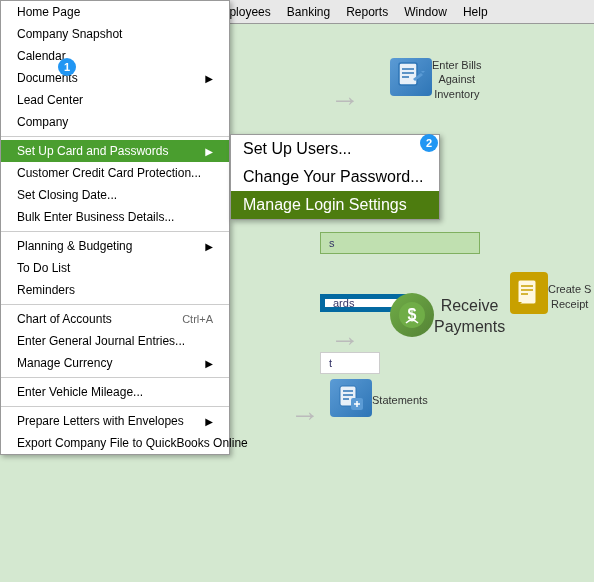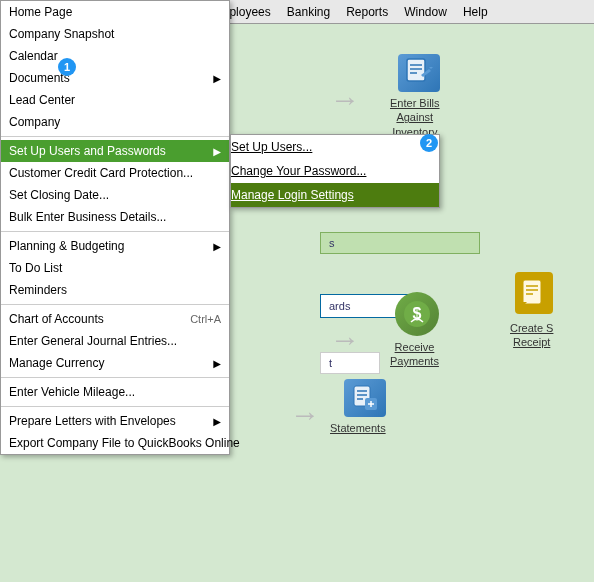--- a/index.html
+++ b/index.html
@@ -52,21 +52,21 @@
       position: absolute;
       top: 0;
       left: 0;
       width: 230px;
       background: white;
       border: 1px solid #999;
       box-shadow: 2px 2px 5px rgba(0,0,0,0.3);
       z-index: 100;
     }
     .dropdown-item {
-      padding: 4px 8px;
+      padding: 4px 16px;
       cursor: pointer;
       font-size: 12px;
       color: #000;
       white-space: nowrap;
     }
     .dropdown-item.has-submenu {
       display: flex;
       justify-content: space-between;
       align-items: center;
     }
@@ -108,42 +108,40 @@
       position: absolute;
       top: 134px;
       left: 230px;
       width: 210px;
       background: white;
       border: 1px solid #999;
       box-shadow: 2px 2px 5px rgba(0,0,0,0.3);
       z-index: 101;
     }
     .submenu-item {
-      padding: 5px 0;
+      padding: 5px 12px;
       cursor: pointer;
-      font-size: 12px;
+      font-size: 16px;
       color: #000;
       white-space: nowrap;
-      text-decoration: underline;
     }
     .submenu-item.active-submenu {
       background: #4d7c0f;
       color: white;
     }
 
     
     .flow-item {
       position: absolute;
       display: flex;
-      flex-direction: column;
-      align-items: flex-end;
+      flex-direction: row;
+      align-items: center;
       font-size: 11px;
       text-align: center;
       color: #333;
-      text-decoration: underline;
     }
 
     
     .icon-bills {
       background: linear-gradient(135deg, #5b9bd5, #2e75b6);
       border-radius: 4px;
       width: 42px;
       height: 38px;
       position: relative;
     }
@@ -209,21 +207,21 @@
   <div style="position:absolute; top:295px; left:330px; color:#bbb; font-size:30px; z-index:1;">→</div>
 
   <div class="flow-item" style="top:268px; left:390px; z-index:1;">
     <div style="width:44px;height:44px;background:linear-gradient(135deg,#70ad47,#548235);border-radius:50%;display:flex;align-items:center;justify-content:center;">
       <svg width="28" height="28" viewBox="0 0 28 28">
         <circle cx="14" cy="14" r="13" fill="#70ad47"></circle>
         <text x="14" y="19" text-anchor="middle" font-size="16" fill="white" font-weight="bold">$</text>
         <path d="M8 22 Q14 16 20 22" stroke="white" stroke-width="1.5" fill="none"></path>
       </svg>
     </div>
-    <div style="margin-top:4px; font-size:11px; color:#333; text-align:center; line-height:1.3;">Receive<br>Payments</div>
+    <div style="margin-top:4px; font-size:16px; color:#333; text-align:center; line-height:1.3;">Receive<br>Payments</div>
   </div>
 
   <div style="position:absolute; top:370px; left:290px; color:#bbb; font-size:30px; z-index:1;">→</div>
 
   <div class="flow-item" style="top:355px; left:330px; z-index:1;">
     <div style="width:42px;height:38px;background:linear-gradient(135deg,#5b9bd5,#2e75b6);border-radius:4px;display:flex;align-items:center;justify-content:center;">
       <svg width="28" height="28" viewBox="0 0 28 28">
         <rect x="3" y="2" width="16" height="20" rx="2" fill="#e8f0f8" stroke="#2e75b6" stroke-width="1"></rect>
         <line x1="6" y1="7" x2="16" y2="7" stroke="#2e75b6" stroke-width="1.5"></line>
         <line x1="6" y1="11" x2="16" y2="11" stroke="#2e75b6" stroke-width="1.5"></line>
@@ -243,21 +241,21 @@
         <path d="M2 24 L2 28 L6 24 Z" fill="#c8a000"></path>
         <line x1="5" y1="8" x2="17" y2="8" stroke="#c8a000" stroke-width="1.5"></line>
         <line x1="5" y1="12" x2="17" y2="12" stroke="#c8a000" stroke-width="1.5"></line>
         <line x1="5" y1="16" x2="12" y2="16" stroke="#c8a000" stroke-width="1.5"></line>
       </svg>
     </div>
     <div style="margin-top:7px; font-size:11px; color:#333; text-align:center; line-height:1.3;">Create S<br>Receipt</div>
   </div>
 
   <div style="position:absolute; top:208px; left:320px; width:160px; height:22px; background:#c0e0b0; border:1px solid #80b060; display:flex;align-items:center;padding-left:8px; font-size:11px; color:#336;">s</div>
-  <div style="position:absolute; top:270px; left:320px; width:90px; height:24px; background:white; border:1px solid #0369a1; display:flex;align-items:center;padding-left:8px; font-size:11px; color:#336;">ards</div>
+  <div style="position:absolute; top:270px; left:320px; width:90px; height:18px; background:white; border:5px solid #0369a1; display:flex;align-items:center;padding-left:8px; font-size:11px; color:#336;">ards</div>
   <div style="position:absolute; top:328px; left:320px; width:60px; height:22px; background:white; border:1px solid #ccc; display:flex;align-items:center;padding-left:8px; font-size:11px; color:#336;">t</div>
 </div>
 
 <div class="down-arrow-badge">↓</div>
 <div class="badge" style="top:58px; left:58px; z-index:200;">1</div>
 
 <div class="dropdown-company">
 
   <div class="dropdown-item">
     <span>Home Page</span>
@@ -275,21 +273,21 @@
   <div class="dropdown-item">
     <span>Lead Center</span>
   </div>
   <div class="dropdown-item">
     <span>Company</span>
   </div>
 
   <div class="dropdown-divider"></div>
 
   <div class="dropdown-item has-submenu active-item">
-    <span>Set Up Users and Passwords</span>
+    <span>Set Up Card and Passwords</span>
     <span class="submenu-arrow">▶</span>
   </div>
   <div class="dropdown-item">
     <span>Customer Credit Card Protection...</span>
   </div>
   <div class="dropdown-item">
     <span>Set Closing Date...</span>
   </div>
   <div class="dropdown-item">
     <span>Bulk Enter Business Details...</span>

